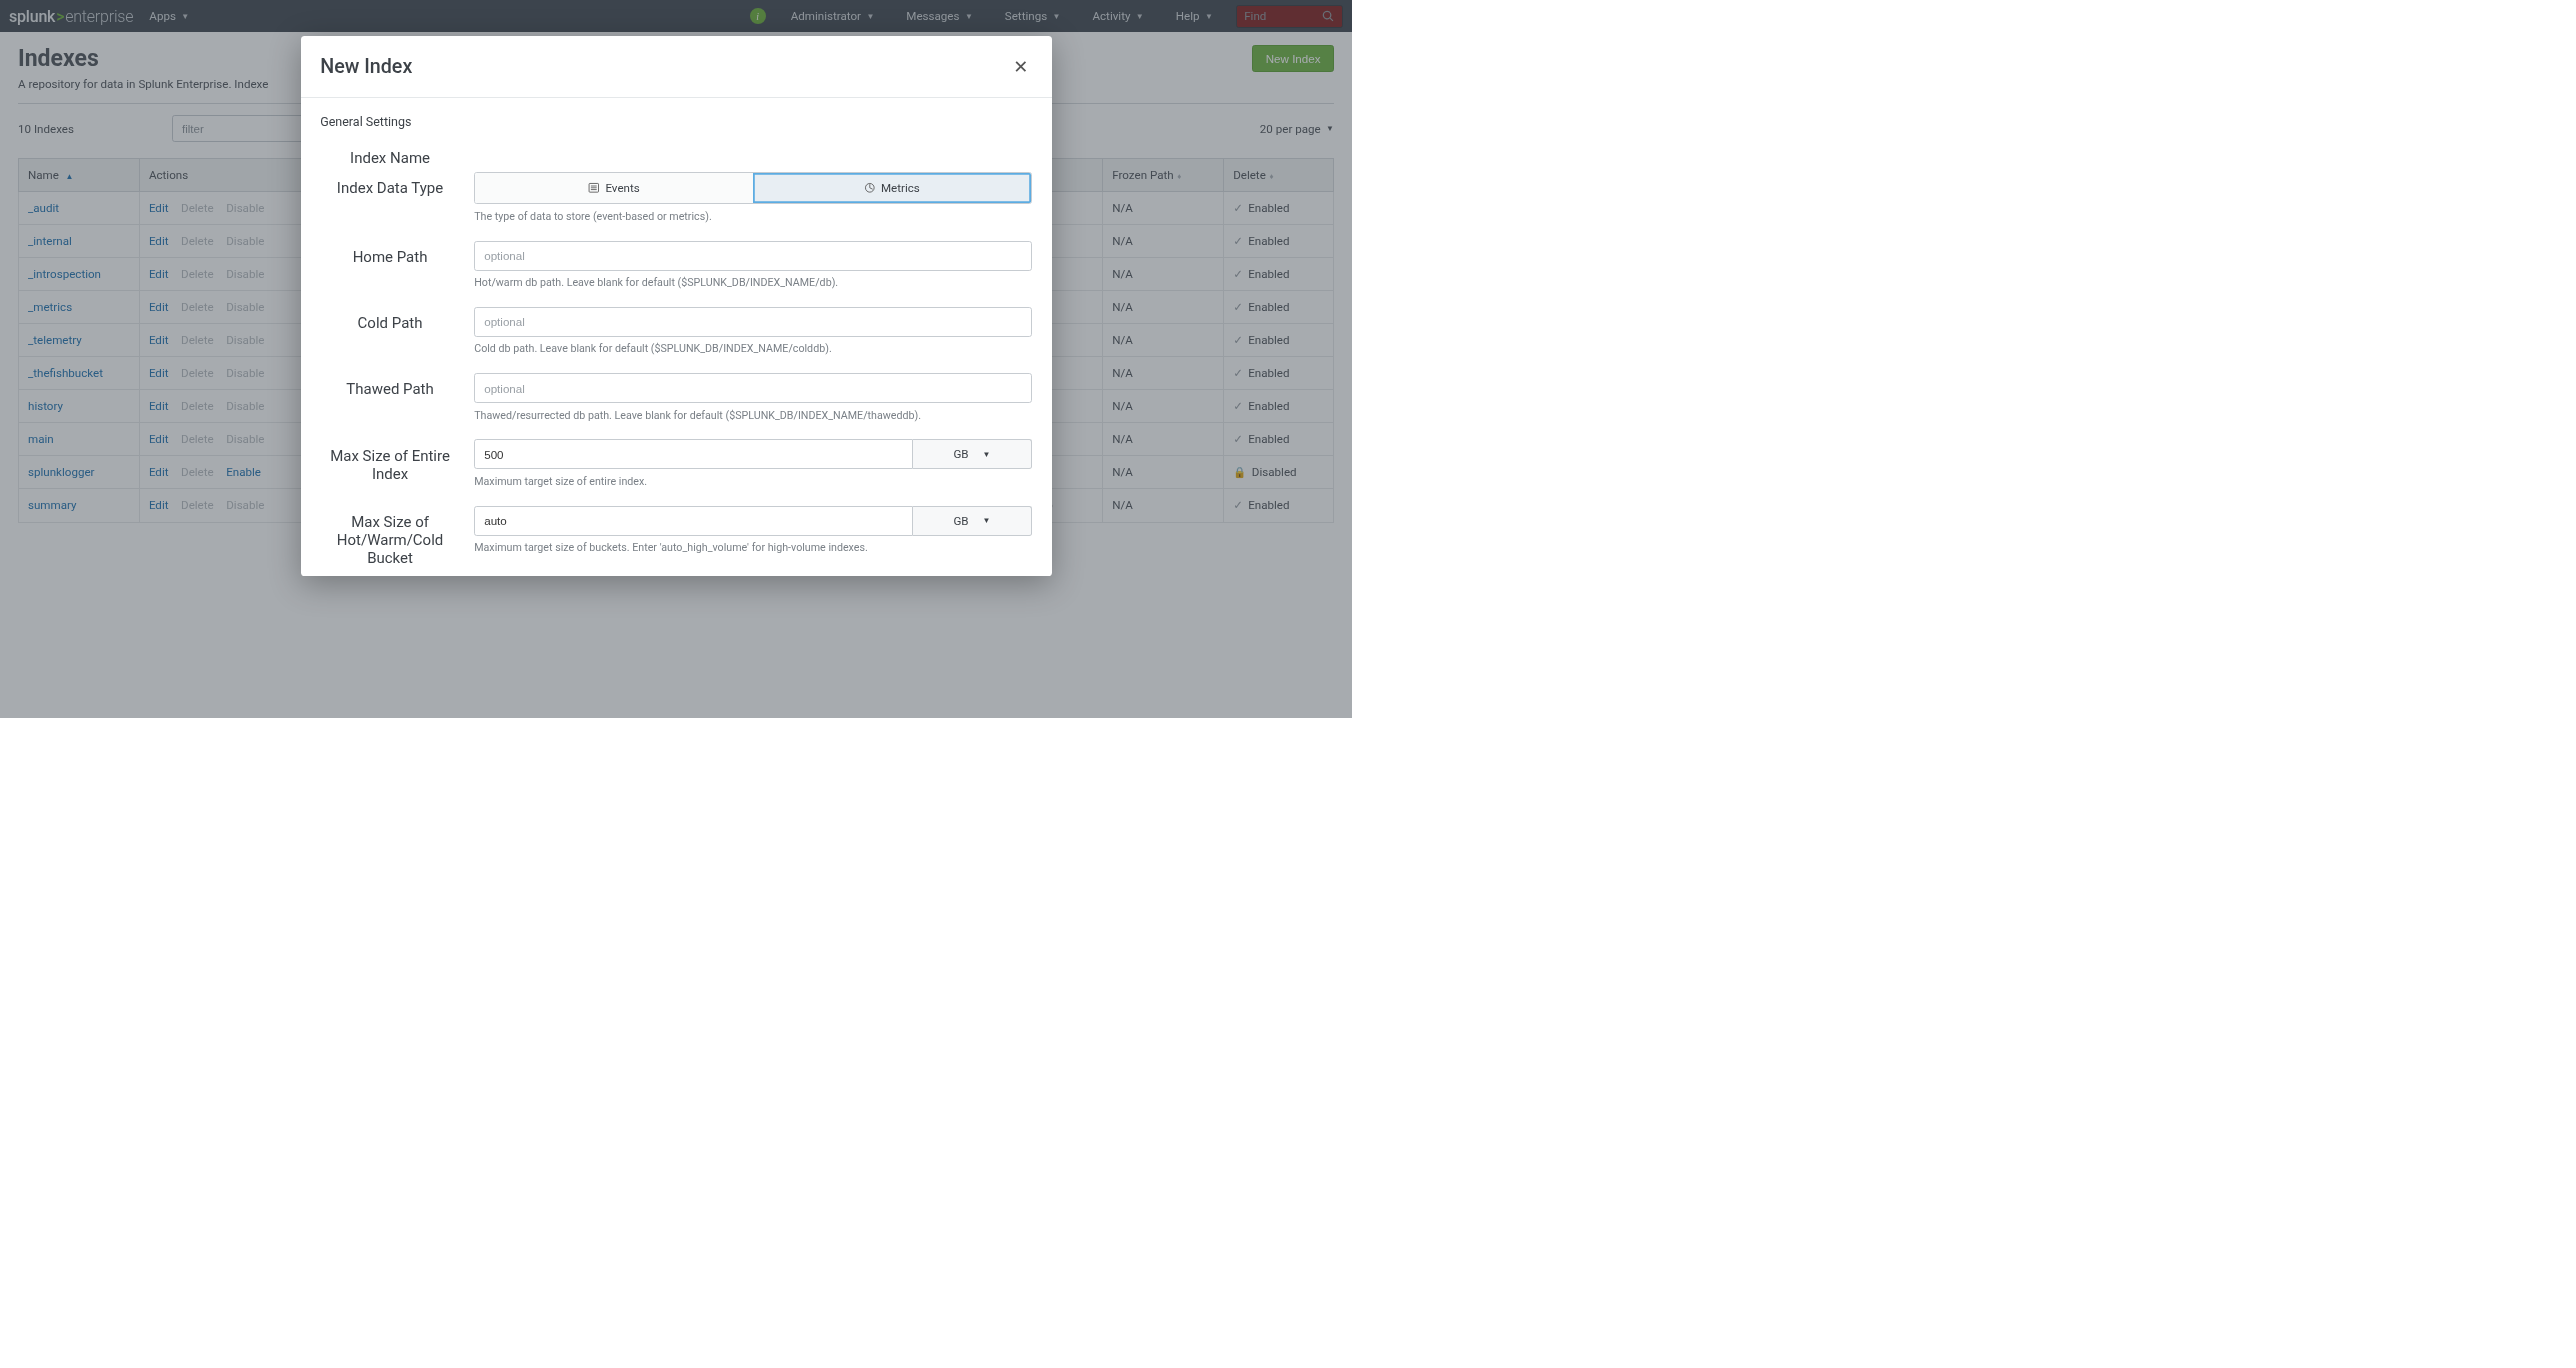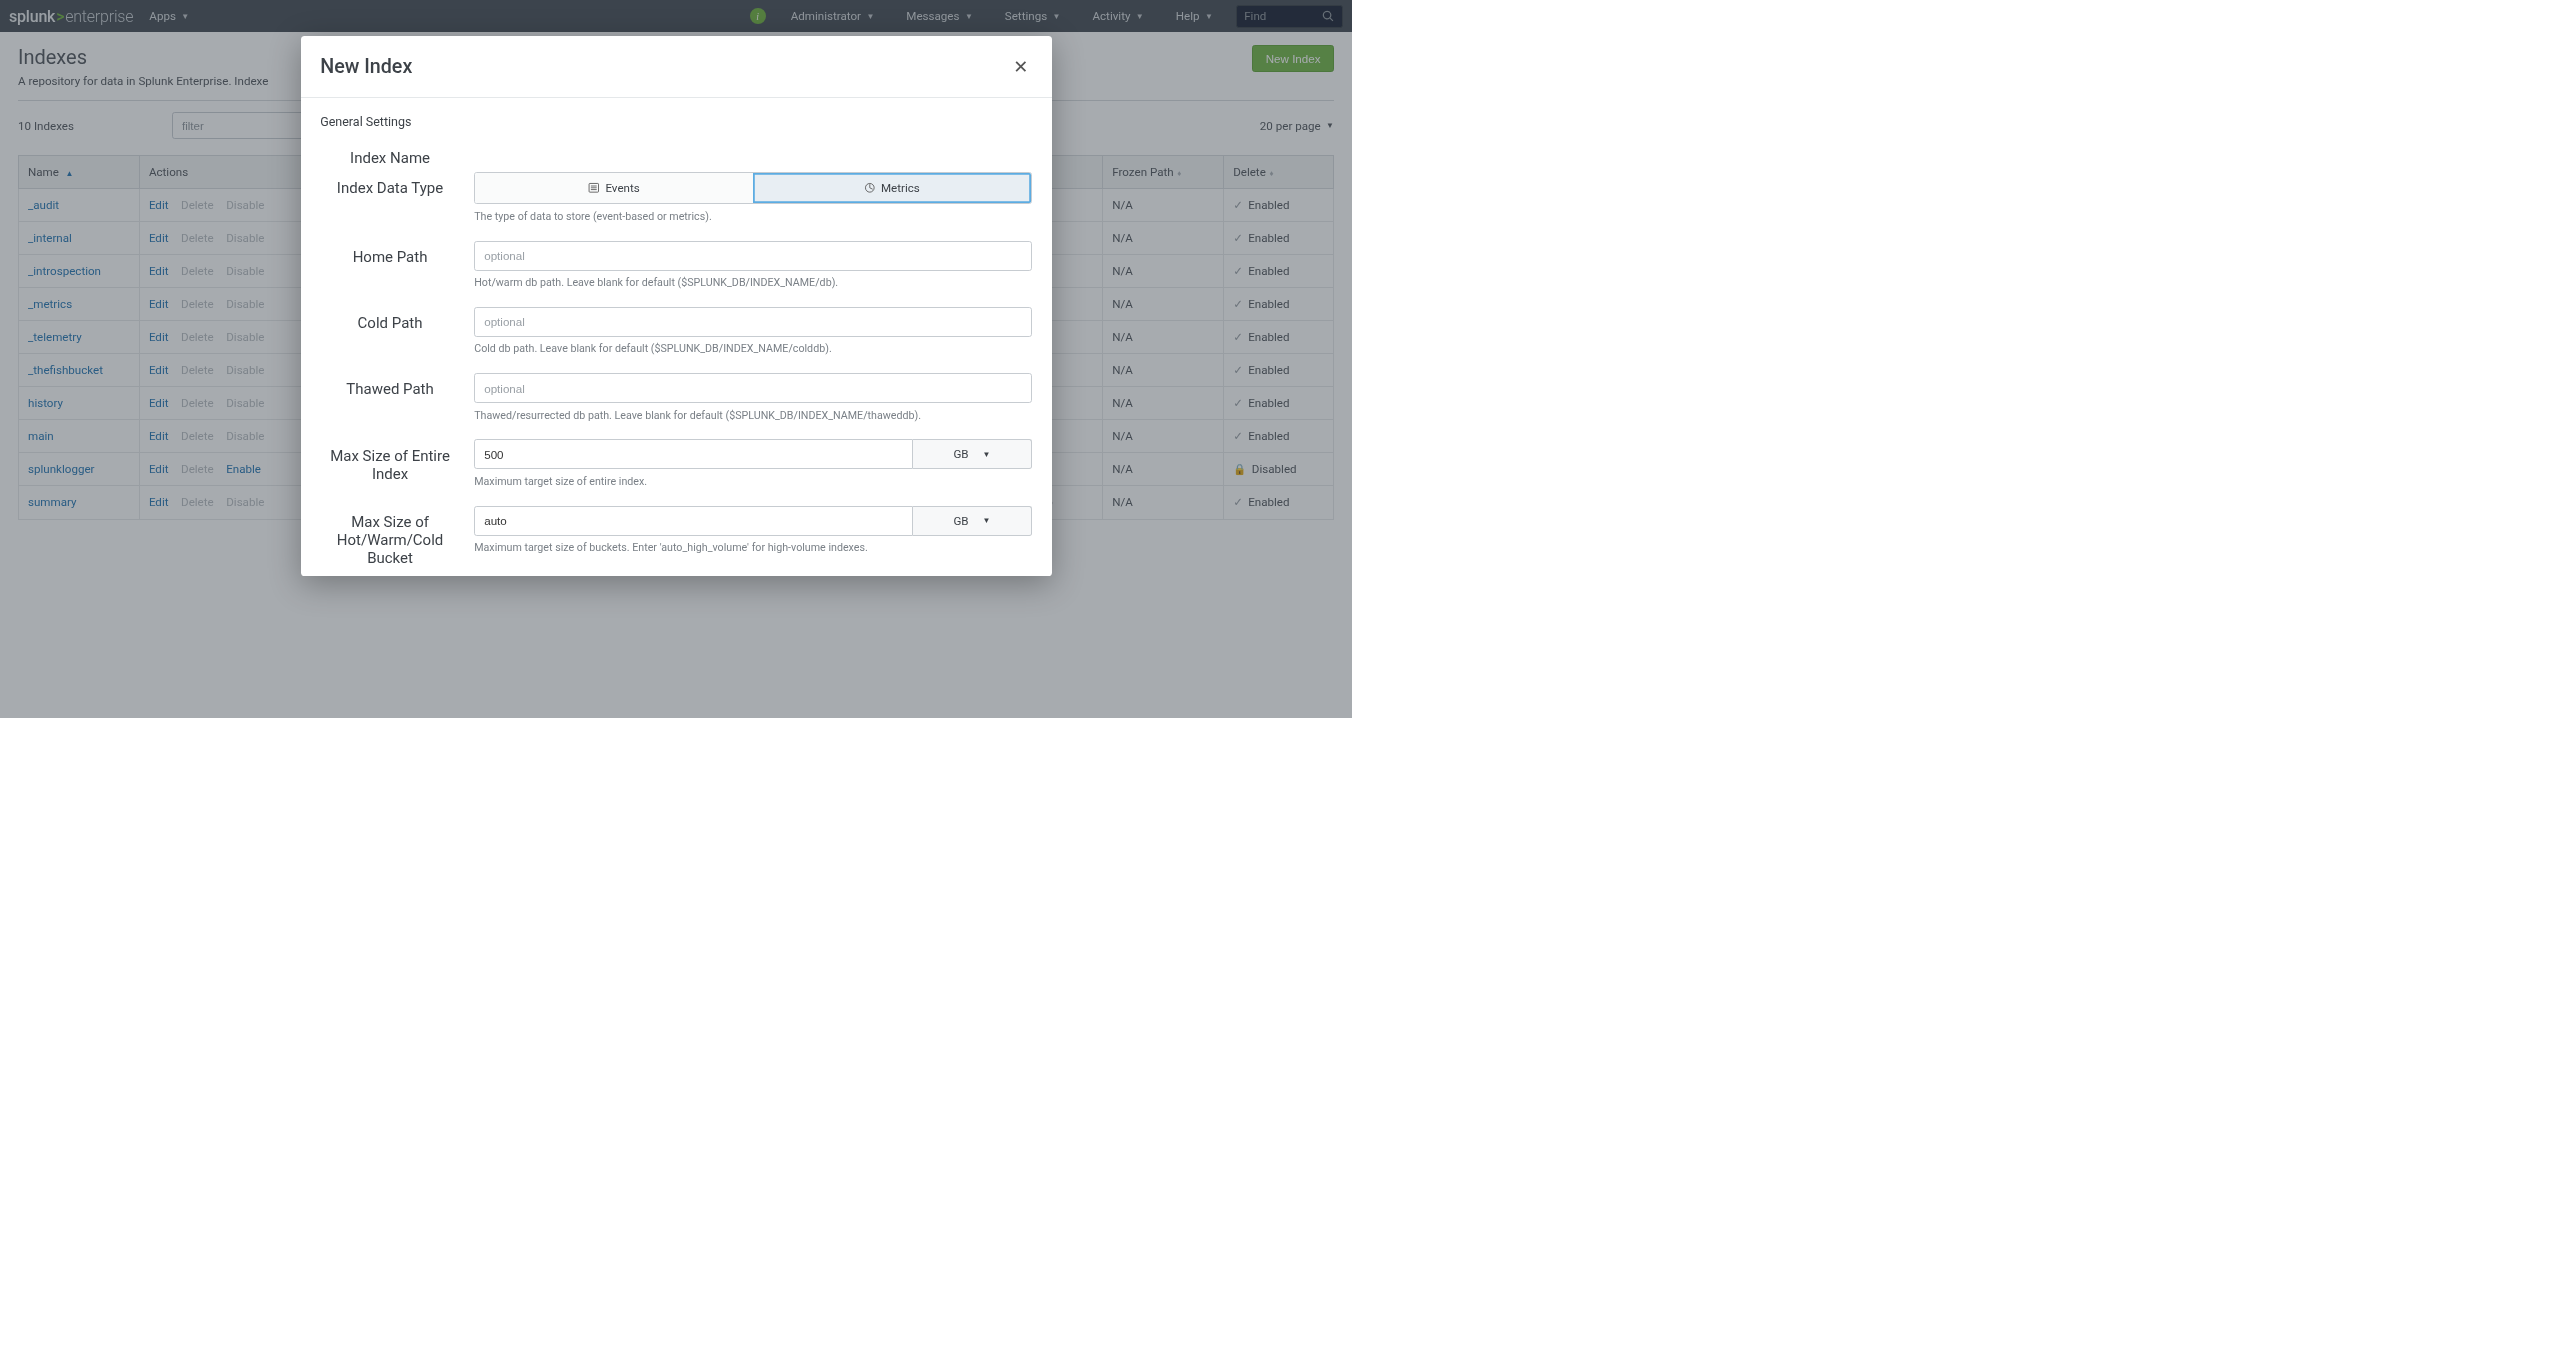--- a/index.html
+++ b/index.html
@@ -5,25 +5,25 @@
 *{box-sizing:border-box;margin:0;padding:0}
 body{font-family:-apple-system,BlinkMacSystemFont,"Segoe UI",Roboto,Helvetica,Arial,sans-serif;font-size:11.6px;background:#fff;color:#333;overflow:hidden;width:1352px;height:718px;position:relative}
 .topbar{height:32px;background:#3c444d;display:flex;align-items:center;color:#e5e8ea;padding:0 9px;font-size:11.6px}
 .brand{font-size:16px;font-weight:500;letter-spacing:-0.2px}
 .brand .gt{color:#6ab035;padding:0 0.9px}
 .brand .ent{color:#c7ccd1;font-weight:300}
 .topbar .menu{display:flex;align-items:center;padding:0 16px;cursor:pointer;height:32px;color:#d5d9dc}
 .topbar .menu .caret{margin-left:5.4px;font-size:8px;opacity:.85}
 .spacer{flex:1}
 .info-badge{width:16px;height:16px;border-radius:50%;background:#6ab035;color:#fff;display:flex;align-items:center;justify-content:center;font-size:9.8px;font-style:italic;font-family:Georgia,serif;margin-right:9px}
-.find-box{background:#0f172a;border:0.9px solid #2e353c;border-radius:2.7px;height:23px;width:107px;display:flex;align-items:center;padding:0 7.2px;color:#8b9299;margin-left:7.2px}
+.find-box{background:#7f1d1d;border:0.9px solid #2e353c;border-radius:2.7px;height:23px;width:107px;display:flex;align-items:center;padding:0 7.2px;color:#8b9299;margin-left:7.2px}
 .find-box svg{width:12.5px;height:12.5px;margin-left:auto;fill:#8b9299}
 .page{padding:12.5px 18px 0}
 .page-head{display:flex;justify-content:space-between;align-items:flex-start;border-bottom:0.9px solid #d6d9dc;padding-bottom:12.5px;margin-bottom:10.7px}
-.page-title{font-size:20px;font-weight:400;color:#4a4f56;margin-bottom:5.4px}
+.page-title{font-size:23px;font-weight:700;color:#4a4f56;margin-bottom:5.4px}
 .page-sub{font-size:11.6px;color:#4a4f56}
 .newindex-btn{background:#6cb23f;border:0.9px solid #5aa031;color:#fff;border-radius:2.7px;padding:6.3px 12.5px;font-size:11.6px;cursor:pointer}
 .toolbar{display:flex;align-items:center;margin-bottom:16px;color:#4a4f56}
 .count{font-size:11.6px}
 .filter-input{margin-left:98px;border:0.9px solid #c7ccd1;border-radius:2.7px;height:27px;width:188px;padding:0 9px;font-size:11.6px;color:#333}
 .filter-input::placeholder{color:#8b9299}
 .perpage{margin-left:auto;display:flex;align-items:center;cursor:pointer}
 .perpage .caret{margin-left:5.4px;font-size:8px}
 table{width:100%;border-collapse:collapse;font-size:11.6px}
 thead th{background:#f2f4f5;border:0.9px solid #d6d9dc;padding:9px 9px;text-align:left;font-weight:400;color:#4a4f56;white-space:nowrap}

